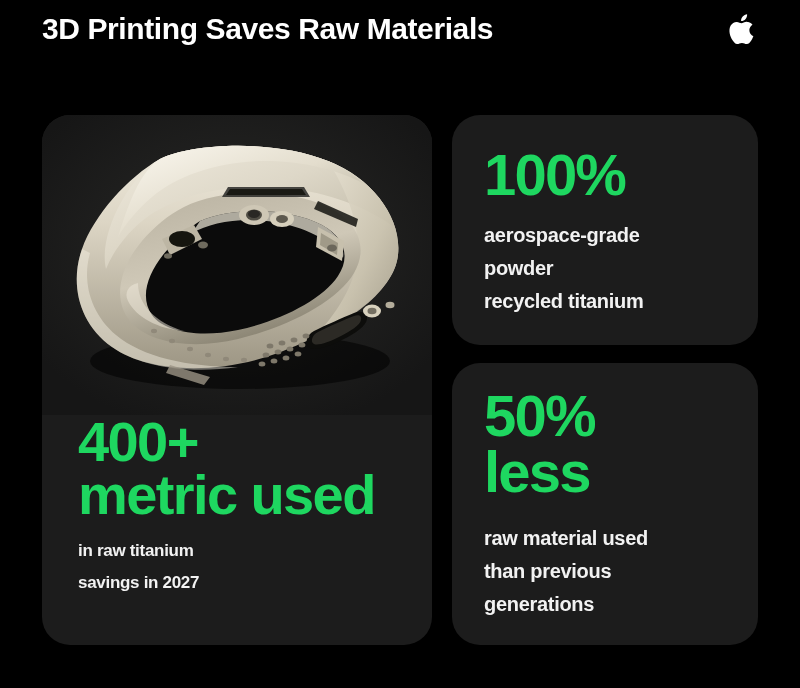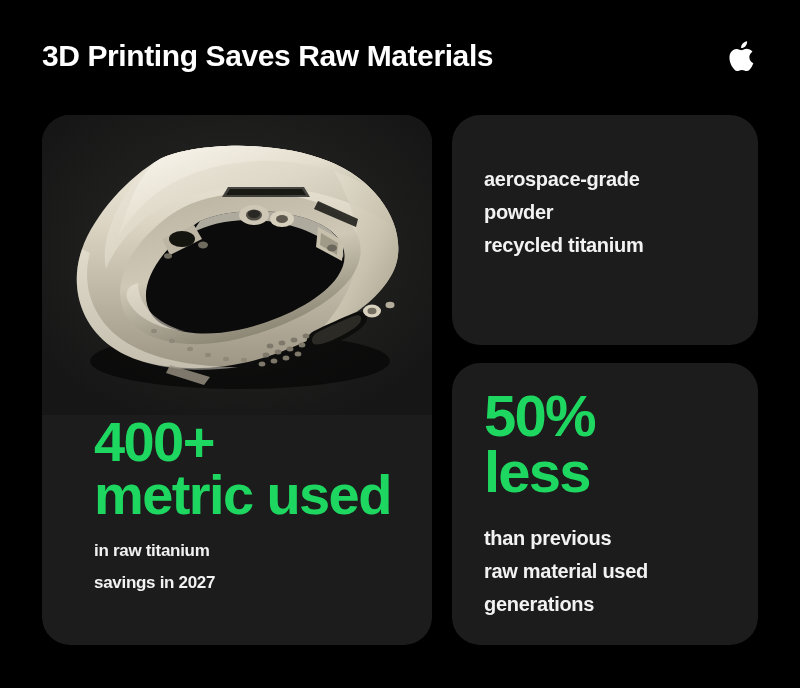--- a/index.html
+++ b/index.html
@@ -19,25 +19,25 @@
     position: relative;
     width: 800px;
     height: 688px;
     background: #000000;
   }
 
   
   .header {
     position: absolute;
     left: 42px;
-    top: 30px;
+    top: 14px;
     width: 716px;
     height: 52px;
     display: flex;
-    align-items: center;
+    align-items: flex-start;
     justify-content: space-between;
   }
   .header-title {
     font-size: 30px;
     font-weight: bold;
     color: #ffffff;
     letter-spacing: -0.4px;
     white-space: nowrap;
     line-height: 1;
   }
@@ -79,21 +79,21 @@
   
   .hero {
     position: relative;
     height: 300px;
     flex: 0 0 300px;
   }
   .hero svg { display: block; width: 100%; height: 100%; }
 
   
   .main-text {
-    padding: 0 0 0 52px;
+    padding: 0 0 0 36px;
     flex: 1 1 auto;
     display: flex;
     flex-direction: column;
     justify-content: flex-start;
   }
   .stat-big {
     color: #1ed760;
     font-size: 56px;
     font-weight: bold;
     line-height: 53px;
@@ -306,36 +306,37 @@
         </div>
         <div class="stat-sub">
           <span class="nowrap-line">in raw titanium</span>
           <span class="nowrap-line">savings in 2027</span>
         </div>
       </div>
     </div>
 
     <div class="card card-tr">
       <div class="side-inner">
+        <div class="stat-num">100%</div>
         <div class="stat-desc">
           <span class="nowrap-line">aerospace-grade</span>
           <span class="nowrap-line">powder</span>
           <span class="nowrap-line">recycled titanium</span>
         </div>
       </div>
     </div>
 
     <div class="card card-br">
       <div class="side-inner side-inner-br">
         <div class="stat-num">
           <span class="nowrap-line">50%</span>
           <span class="nowrap-line">less</span>
         </div>
         <div class="stat-desc stat-desc-br">
+          <span class="nowrap-line">raw material used</span>
           <span class="nowrap-line">than previous</span>
-          <span class="nowrap-line">raw material used</span>
           <span class="nowrap-line">generations</span>
         </div>
       </div>
     </div>
 
   </div>
 </div>
 
 </body></html>

